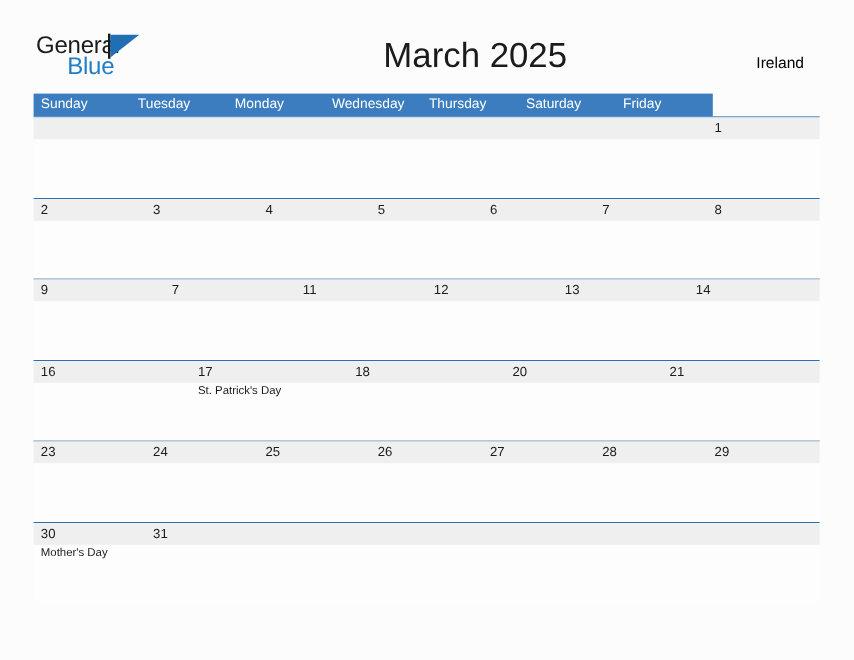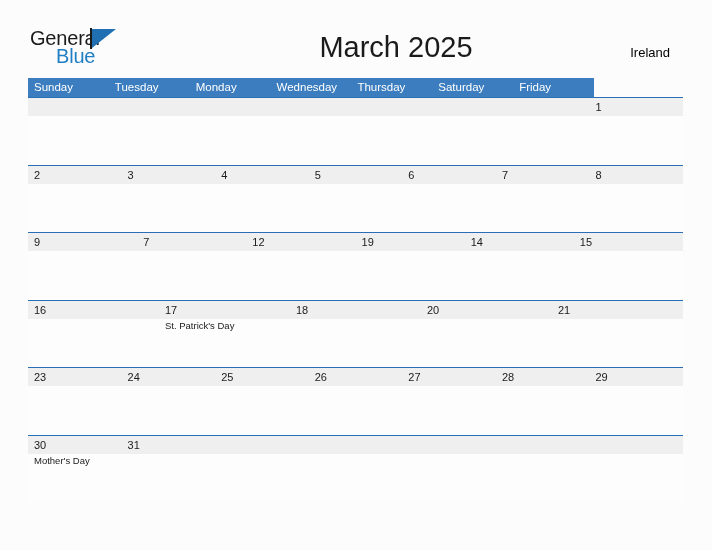--- a/index.html
+++ b/index.html
@@ -283,33 +283,33 @@
         <div class="cells">
           <div class="cell">
             <span class="daynum">9</span>
             <span class="event"></span>
           </div>
           <div class="cell">
             <span class="daynum">7</span>
             <span class="event"></span>
           </div>
           <div class="cell">
+            <span class="daynum">11</span>
+            <span class="event"></span>
+          </div>
+          <div class="cell">
             <span class="daynum">12</span>
             <span class="event"></span>
           </div>
           <div class="cell">
-            <span class="daynum">19</span>
+            <span class="daynum">13</span>
             <span class="event"></span>
           </div>
           <div class="cell">
             <span class="daynum">14</span>
-            <span class="event"></span>
-          </div>
-          <div class="cell">
-            <span class="daynum">15</span>
             <span class="event"></span>
           </div>
         </div>
       </div>
     </div>
 
     <div class="week">
       <div class="week-inner">
         <div class="daynum-band"></div>
         <div class="cells">

